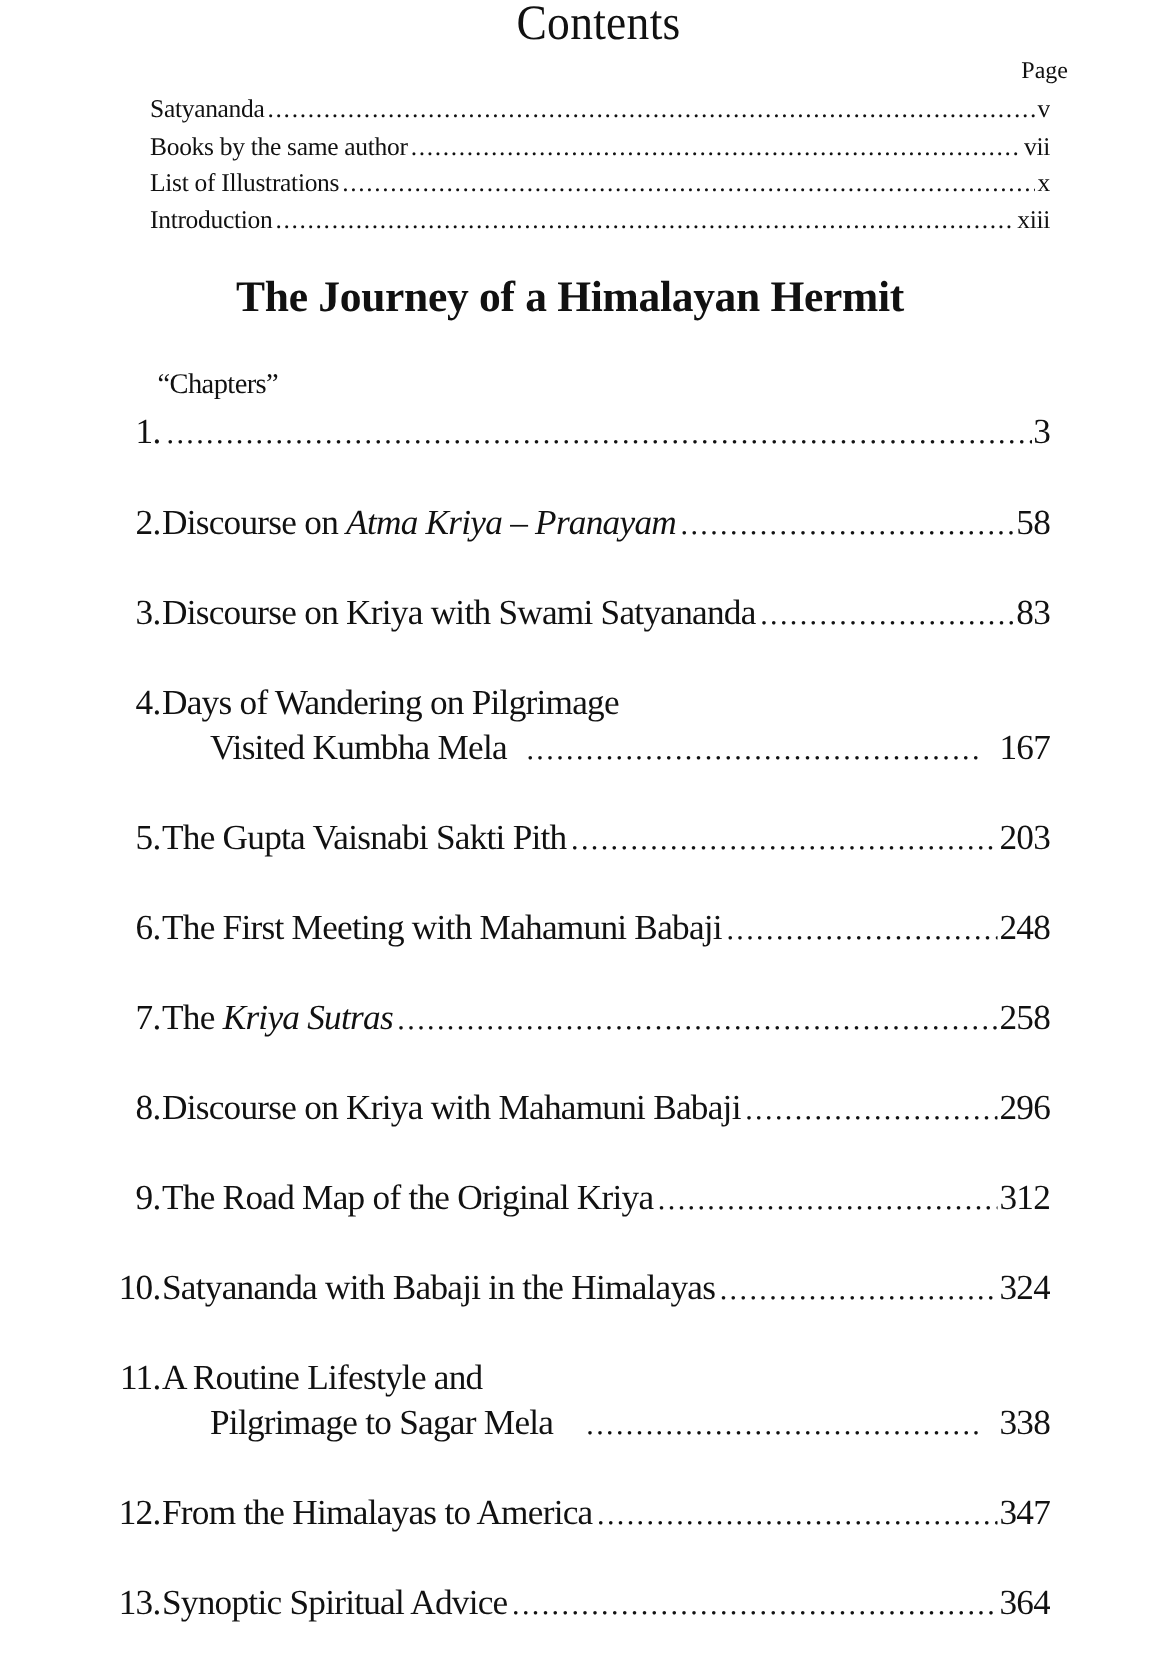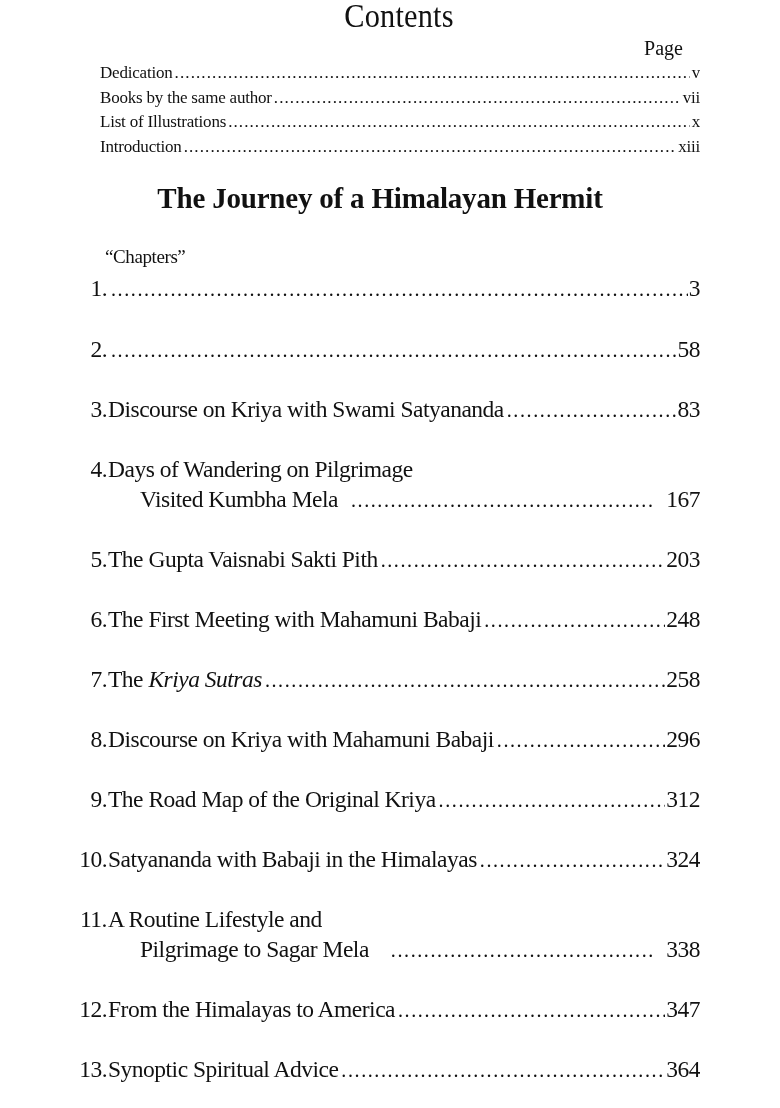--- a/index.html
+++ b/index.html
@@ -21,23 +21,23 @@
       width: 798px;
       top: -4px;
       text-align: center;
       font-size: 33px;
       line-height: 40px;
       letter-spacing: 0.2px;
       transform: scaleX(0.92);
     }
     .page-col-label {
       position: absolute;
-      right: 97px;
+      right: 68px;
       top: 37px;
-      font-size: 20px;
+      font-size: 16px;
       line-height: 22px;
     }
     .fm-list {
       position: absolute;
       left: 100px;
       width: 600px;
       top: 61px;
     }
     .fm-row {
       display: flex;
@@ -117,21 +117,21 @@
 </head>
 <body>
 
 <div>
 
   <div class="page-heading">Contents</div>
   <div class="page-col-label">Page</div>
 
   <div class="fm-list">
     <div class="fm-row">
-      <span>Dedication</span>
+      <span>Satyananda</span>
       <span class="leader"></span>
       <span class="fm-page">v</span>
     </div>
     <div class="fm-row">
       <span>Books by the same author</span>
       <span class="leader"></span>
       <span class="fm-page">vii</span>
     </div>
     <div class="fm-row">
       <span>List of Illustrations</span>
@@ -152,20 +152,21 @@
     <div class="ch-line">
       <span class="ch-num">1.</span>
       <span class="leader"></span>
       <span class="ch-page">3</span>
     </div>
   </div>
 
   <div class="ch-row" style="top:334px">
     <div class="ch-line">
       <span class="ch-num">2.</span>
+      <span class="ch-title"><span>Discourse on </span><i>Atma Kriya – Pranayam</i></span>
       <span class="leader"></span>
       <span class="ch-page">58</span>
     </div>
   </div>
 
   <div class="ch-row" style="top:394px">
     <div class="ch-line">
       <span class="ch-num">3.</span>
       <span class="ch-title">Discourse on Kriya with Swami Satyananda</span>
       <span class="leader"></span>

